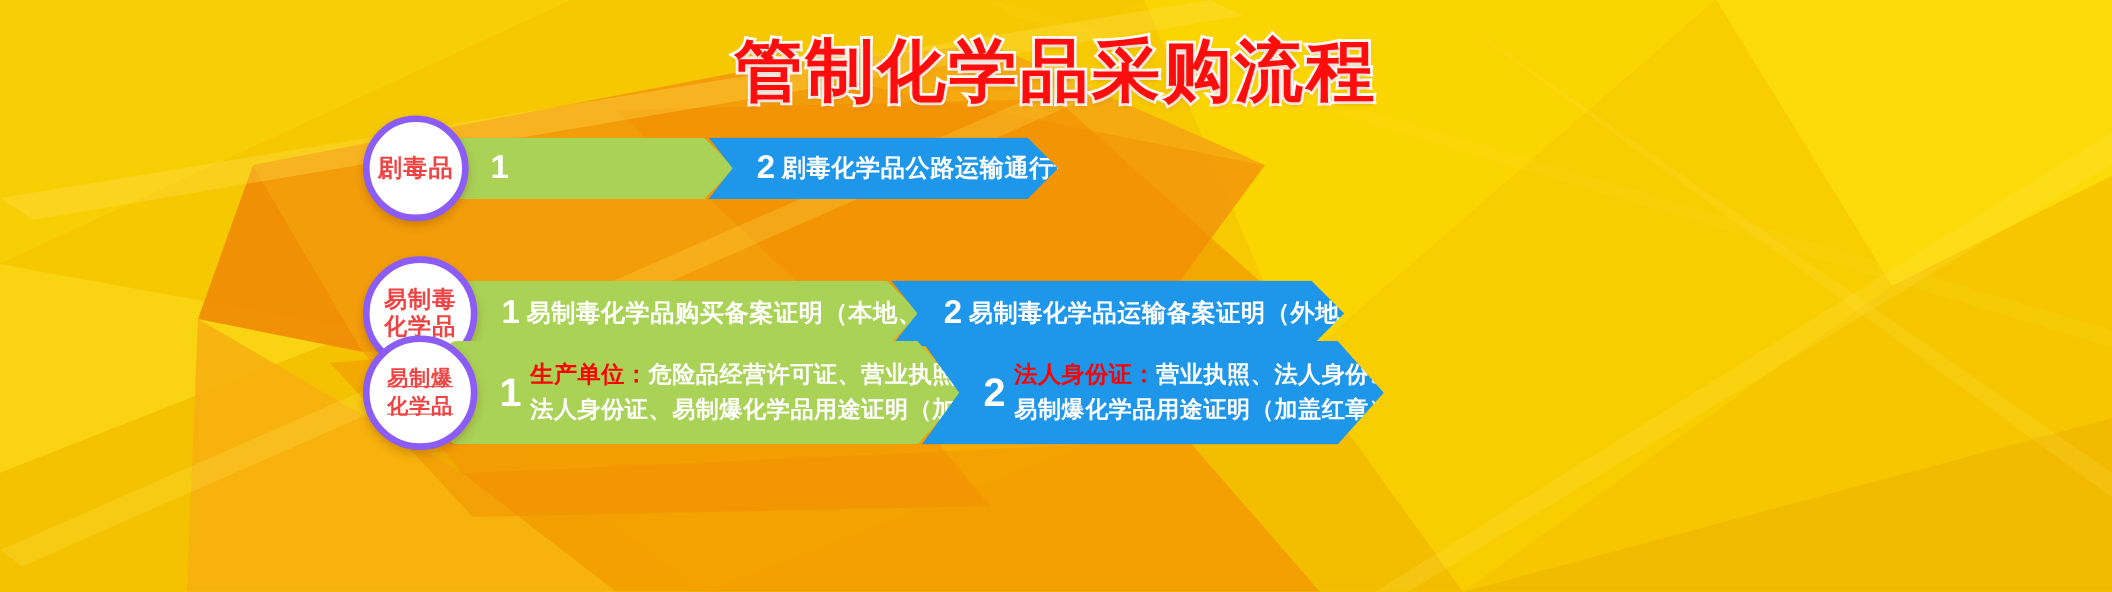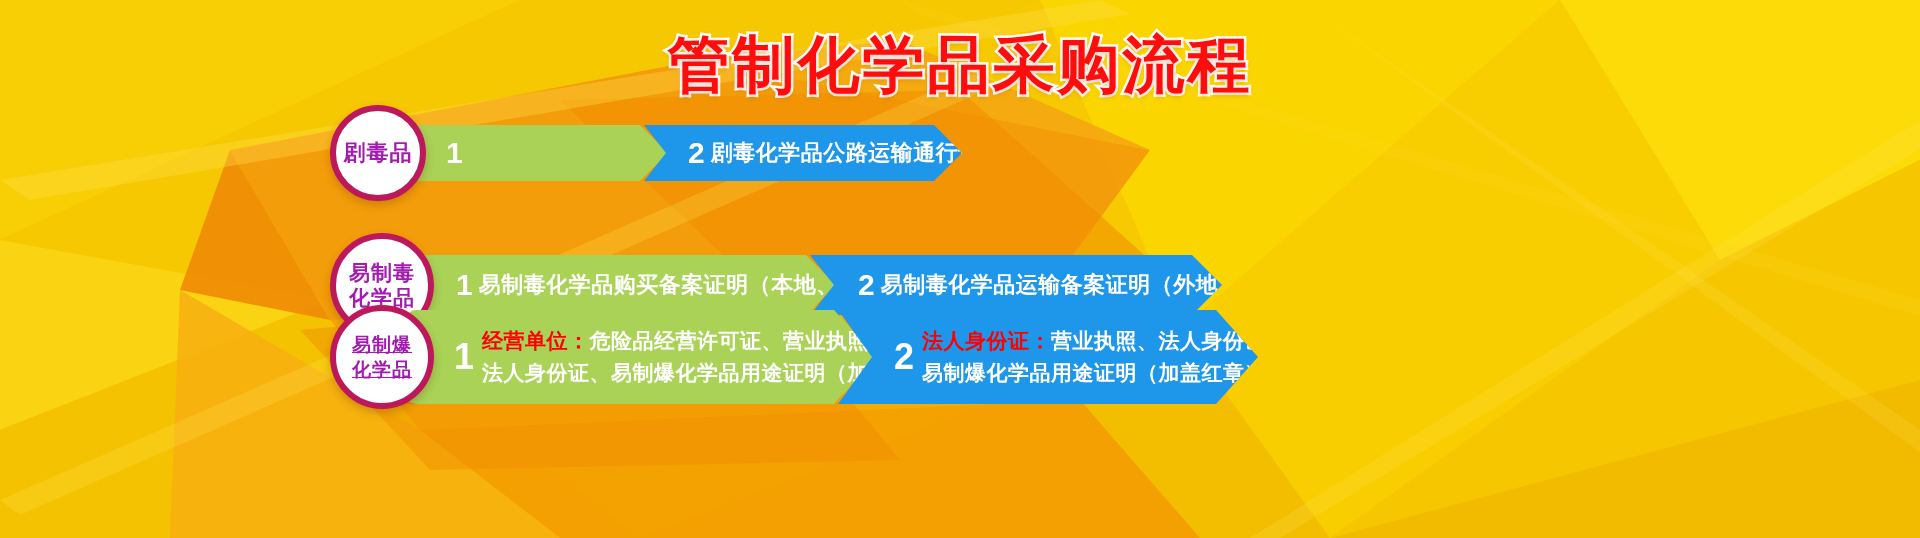--- a/index.html
+++ b/index.html
@@ -31,25 +31,25 @@
   .row{position:absolute;z-index:4;display:flex;align-items:center;}
   .row1{left:330px;top:105px;}
   .row2{left:330px;top:233px;}
   .row3{left:330px;top:305px;}
 
   
   .badge{
     position:relative;z-index:6;
     border-radius:50%;
     background:#FFFFFF;
-    border:6px solid #be185d;
+    border:6px solid #8b5cf6;
     box-shadow:0 4px 8px rgba(120,60,0,.30);
     display:flex;align-items:center;justify-content:center;
     flex-direction:column;
-    color:#a21caf;font-weight:bold;
+    color:#ef4444;font-weight:bold;
     text-align:center;
     flex:0 0 auto;
   }
   .badge-1{width:84px;height:84px;font-size:22px;line-height:26px;letter-spacing:1px;}
   .badge-2{width:92px;height:92px;font-size:21px;line-height:25px;letter-spacing:1px;}
   .badge-3{width:92px;height:92px;font-size:19px;line-height:25px;letter-spacing:1px;text-decoration:underline;}
   .badge span{display:block;white-space:nowrap;}
 
   
   .chev{
@@ -188,21 +188,21 @@
   </div>
 
   <div class="row row3">
     <div class="badge badge-3">
       <span>易制爆</span>
       <span>化学品</span>
     </div>
     <div class="chev green r3-green two-line">
       <span class="num">1</span>
       <span class="txt">
-        <span class="l2"><span class="red">经营单位：</span><span>危险品经营许可证、营业执照、</span></span>
+        <span class="l2"><span class="red">生产单位：</span><span>危险品经营许可证、营业执照、</span></span>
         <span class="l2">法人身份证、易制爆化学品用途证明（加盖红章）</span>
       </span>
     </div>
     <div class="chev blue r3-blue two-line">
       <span class="num">2</span>
       <span class="txt">
         <span class="l2"><span class="red">法人身份证：</span><span>营业执照、法人身份证、</span></span>
         <span class="l2">易制爆化学品用途证明（加盖红章）</span>
       </span>
     </div>

